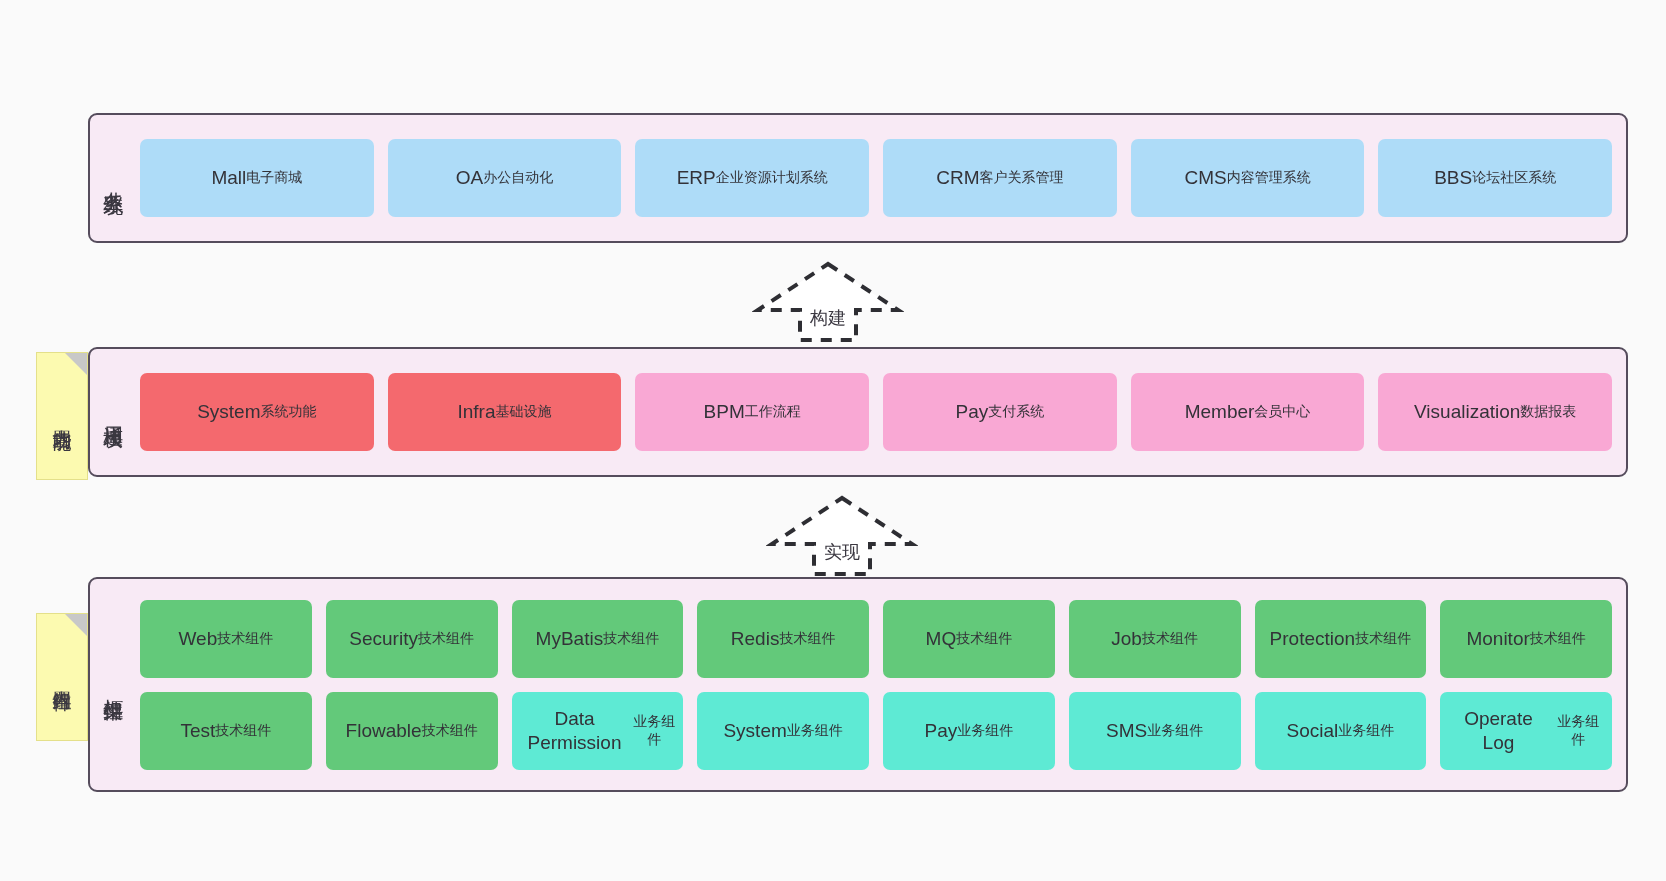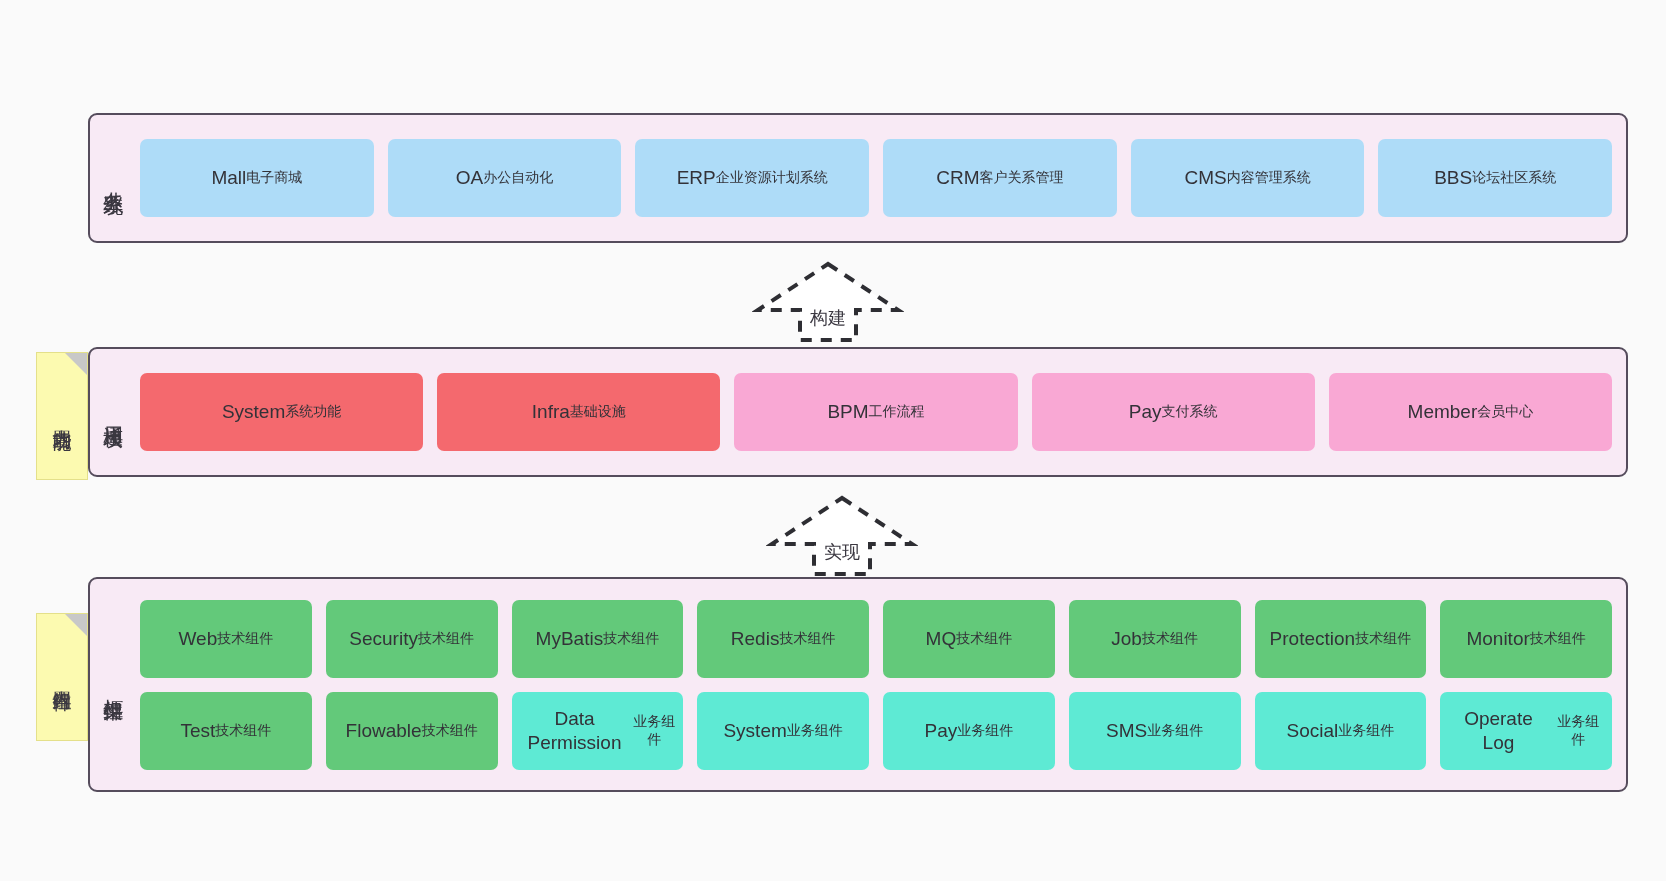--- a/index.html
+++ b/index.html
@@ -205,20 +205,24 @@
           <span class="cn">工作流程</span>
         </div>
         <div class="cell c-pink">
           <span class="en">Pay</span>
           <span class="cn">支付系统</span>
         </div>
         <div class="cell c-pink">
           <span class="en">Member</span>
           <span class="cn">会员中心</span>
         </div>
+        <div class="cell c-pink">
+          <span class="en">Visualization</span>
+          <span class="cn">数据报表</span>
+        </div>
 
       </div>
     </div>
   </div>
 
   <div class="arrow" style="left:766px; top:492px; width:152px; height:86px;">
     <svg width="152" height="86" viewBox="0 0 152 86">
       <path d="M 76 6 L 146 52 L 104 52 L 104 82 L 48 82 L 48 52 L 6 52 Z" fill="#FFFFFF" stroke="#2E2E33" stroke-width="4" stroke-dasharray="11 9" stroke-linejoin="miter"></path>
     </svg>
     <div class="lbl" style="top:48px;">实现</div>

